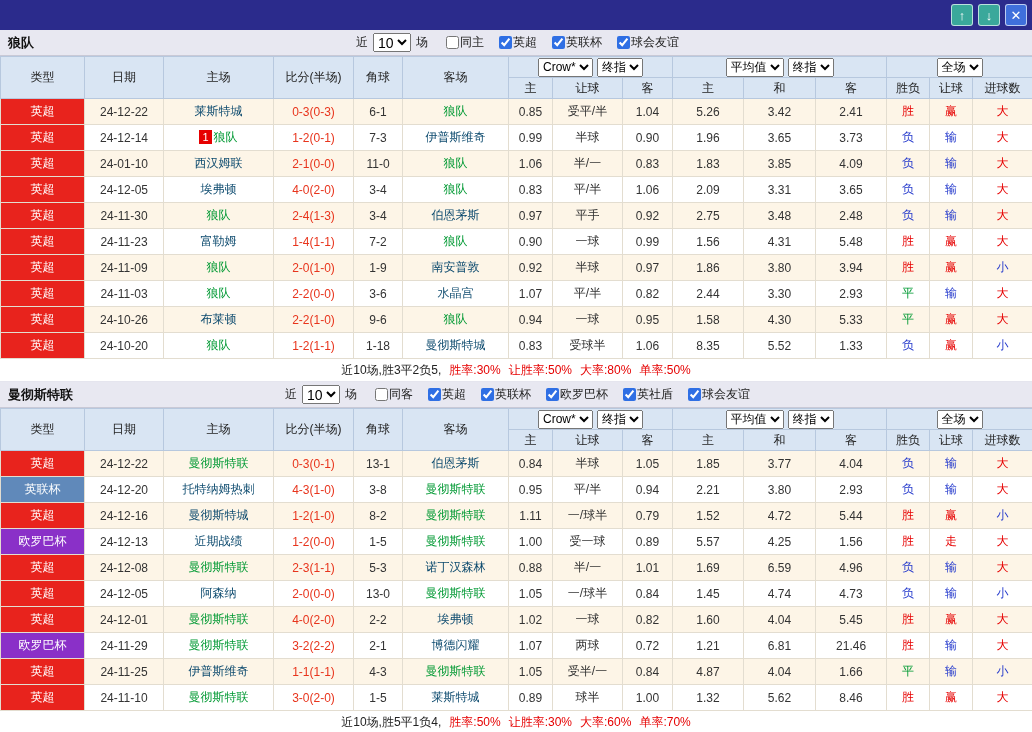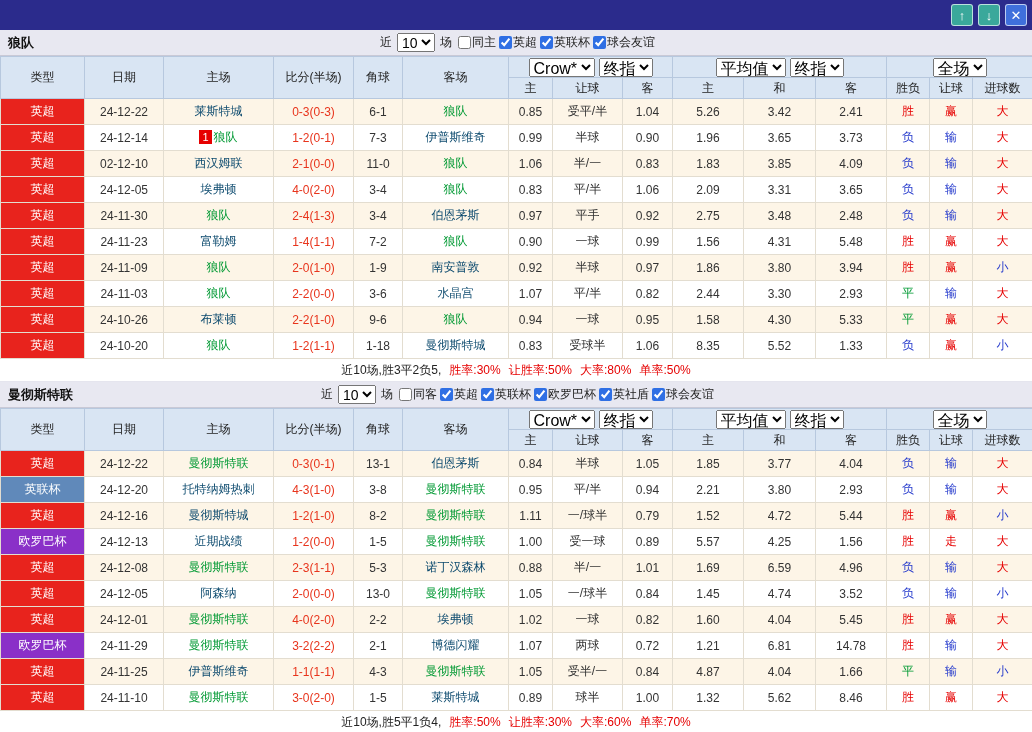--- a/index.html
+++ b/index.html
@@ -16,27 +16,27 @@
   .wbtn { width:22px; height:22px; border:1px solid rgba(255,255,255,.65); color:#fff; font-size:13px; line-height:1; cursor:pointer; border-radius:3px; padding:0; }
   .wbtn.teal { background:var(--btnteal); }
   .wbtn.blue { background:var(--btnblue); }
 
   
   .section-bar { height:26px; background:var(--sectionbg); border-bottom:1px solid #c9c9d6; display:flex; align-items:center; position:relative; }
   .team-title { position:absolute; left:8px; font-weight:bold; font-size:13px; color:#111; }
   .filters { margin:0 auto; display:flex; align-items:center; }
   .flabel { margin:0 3px; color:#222; }
   .count-select { height:19px; font-size:14px; margin:14px 2px; }
-  .cb { display:inline-flex; align-items:center; margin-left:3px; cursor:pointer; color:#222; }
+  .cb { display:inline-flex; align-items:center; margin-left:15px; cursor:pointer; color:#222; }
   .cb input { width:13px; height:13px; margin-right:1px; accent-color:#2f6fe4; }
 
   
   table.grid { width:1032px; border-collapse:collapse; table-layout:fixed; }
   thead th { background:var(--headbg); border:1px solid #b7c8de; height:21px; font-weight:normal; color:#222; font-size:12px; overflow:hidden; white-space:nowrap; }
-  thead select { height:19px; font-size:16px; margin:0 2px; }
+  thead select { height:19px; font-size:12px; margin:0 2px; }
   tbody td { border:1px solid #e3ddd0; height:26px; text-align:center; overflow:hidden; white-space:nowrap; color:#333; }
   tbody tr:nth-child(odd) { background:var(--altrow); }
   tbody tr:nth-child(even) { background:#fff; }
   td.league { color:#fff; }
   td.league.epl { background:var(--epl); }
   td.league.elc { background:var(--elc); }
   td.league.uel { background:var(--uel); }
   td.score { color:var(--scorered); }
   .focus { color:var(--green); }
   .opp { color:#0c4a6e; }
@@ -159,21 +159,21 @@
             <td class="odd">0.90</td>
             <td class="avg">1.96</td>
             <td class="avg">3.65</td>
             <td class="avg">3.73</td>
             <td class="res b">负</td>
             <td class="res b">输</td>
             <td class="res r">大</td>
           </tr>
           <tr>
             <td class="league epl">英超</td>
-            <td class="date">02-12-10</td>
+            <td class="date">24-01-10</td>
             <td class="team"><span class="opp">西汉姆联</span></td>
             <td class="score">2-1(0-0)</td>
             <td class="corner">11-0</td>
             <td class="team"><span class="focus">狼队</span></td>
             <td class="odd">1.06</td>
             <td class="hcp">半/一</td>
             <td class="odd">0.83</td>
             <td class="avg">1.83</td>
             <td class="avg">3.85</td>
             <td class="avg">4.09</td>
@@ -476,21 +476,21 @@
             <td class="date">24-12-05</td>
             <td class="team"><span class="opp">阿森纳</span></td>
             <td class="score">2-0(0-0)</td>
             <td class="corner">13-0</td>
             <td class="team"><span class="focus">曼彻斯特联</span></td>
             <td class="odd">1.05</td>
             <td class="hcp">一/球半</td>
             <td class="odd">0.84</td>
             <td class="avg">1.45</td>
             <td class="avg">4.74</td>
-            <td class="avg">3.52</td>
+            <td class="avg">4.73</td>
             <td class="res b">负</td>
             <td class="res b">输</td>
             <td class="res b">小</td>
           </tr>
           <tr>
             <td class="league epl">英超</td>
             <td class="date">24-12-01</td>
             <td class="team"><span class="focus">曼彻斯特联</span></td>
             <td class="score">4-0(2-0)</td>
             <td class="corner">2-2</td>
@@ -510,21 +510,21 @@
             <td class="date">24-11-29</td>
             <td class="team"><span class="focus">曼彻斯特联</span></td>
             <td class="score">3-2(2-2)</td>
             <td class="corner">2-1</td>
             <td class="team"><span class="opp">博德闪耀</span></td>
             <td class="odd">1.07</td>
             <td class="hcp">两球</td>
             <td class="odd">0.72</td>
             <td class="avg">1.21</td>
             <td class="avg">6.81</td>
-            <td class="avg">14.78</td>
+            <td class="avg">21.46</td>
             <td class="res r">胜</td>
             <td class="res b">输</td>
             <td class="res r">大</td>
           </tr>
           <tr>
             <td class="league epl">英超</td>
             <td class="date">24-11-25</td>
             <td class="team"><span class="opp">伊普斯维奇</span></td>
             <td class="score">1-1(1-1)</td>
             <td class="corner">4-3</td>

